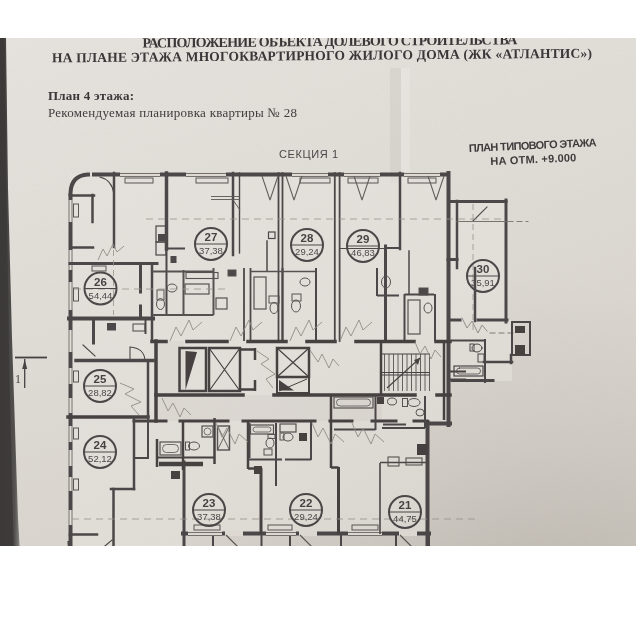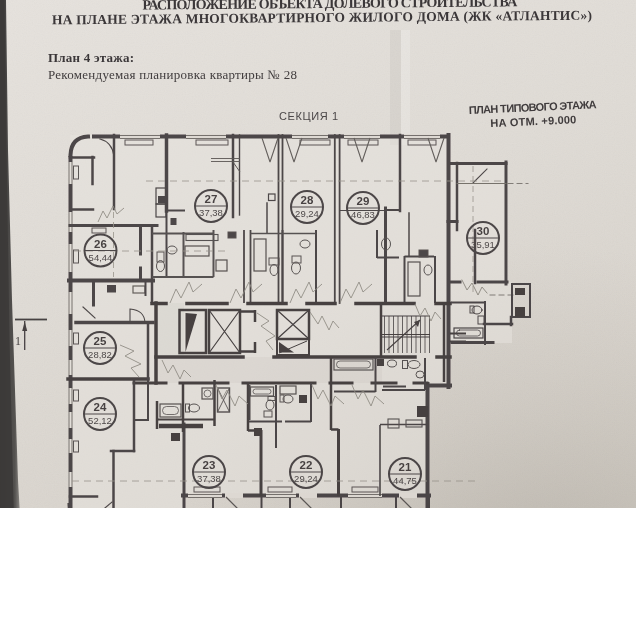--- a/index.html
+++ b/index.html
@@ -1,16 +1,16 @@
 <!DOCTYPE html>
 <html><head>
 <meta charset="utf-8">
 <style>
 html,body{margin:0;padding:0;}
-#page{position:relative;width:636px;height:508px;overflow:hidden;background:#ddd8d2;font-family:"Liberation Sans",sans-serif;}
+#page{position:relative;width:636px;height:508px;overflow:hidden;background:#ddd8d2;font-family:"Liberation Sans",sans-serif;margin-top:38px;}
 svg{position:absolute;left:0;top:0;}
 </style>
 </head>
 <body>
 
 <div id="page">
 <svg width="636" height="636" viewBox="0 0 636 636">
 <defs>
 <linearGradient id="paper" x1="0" y1="0" x2="0.35" y2="1">
  <stop offset="0" stop-color="#ece8e3"></stop>

